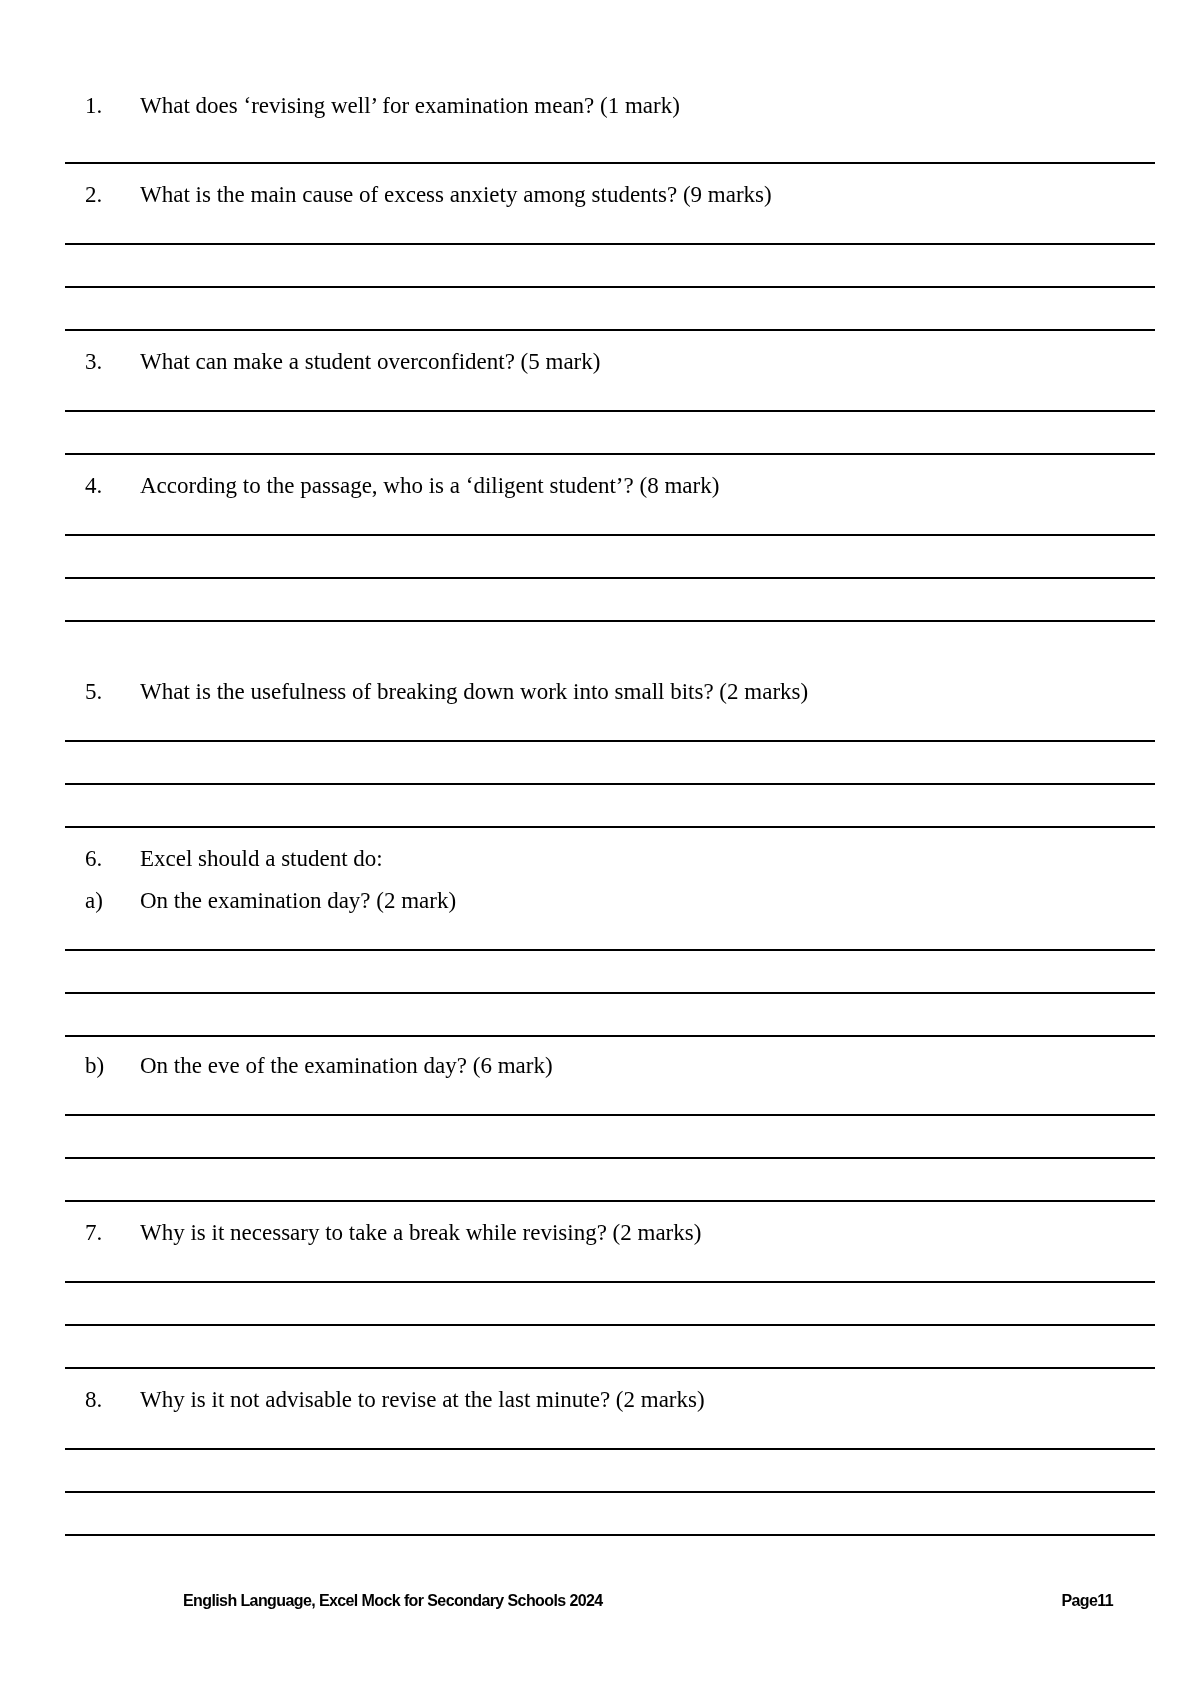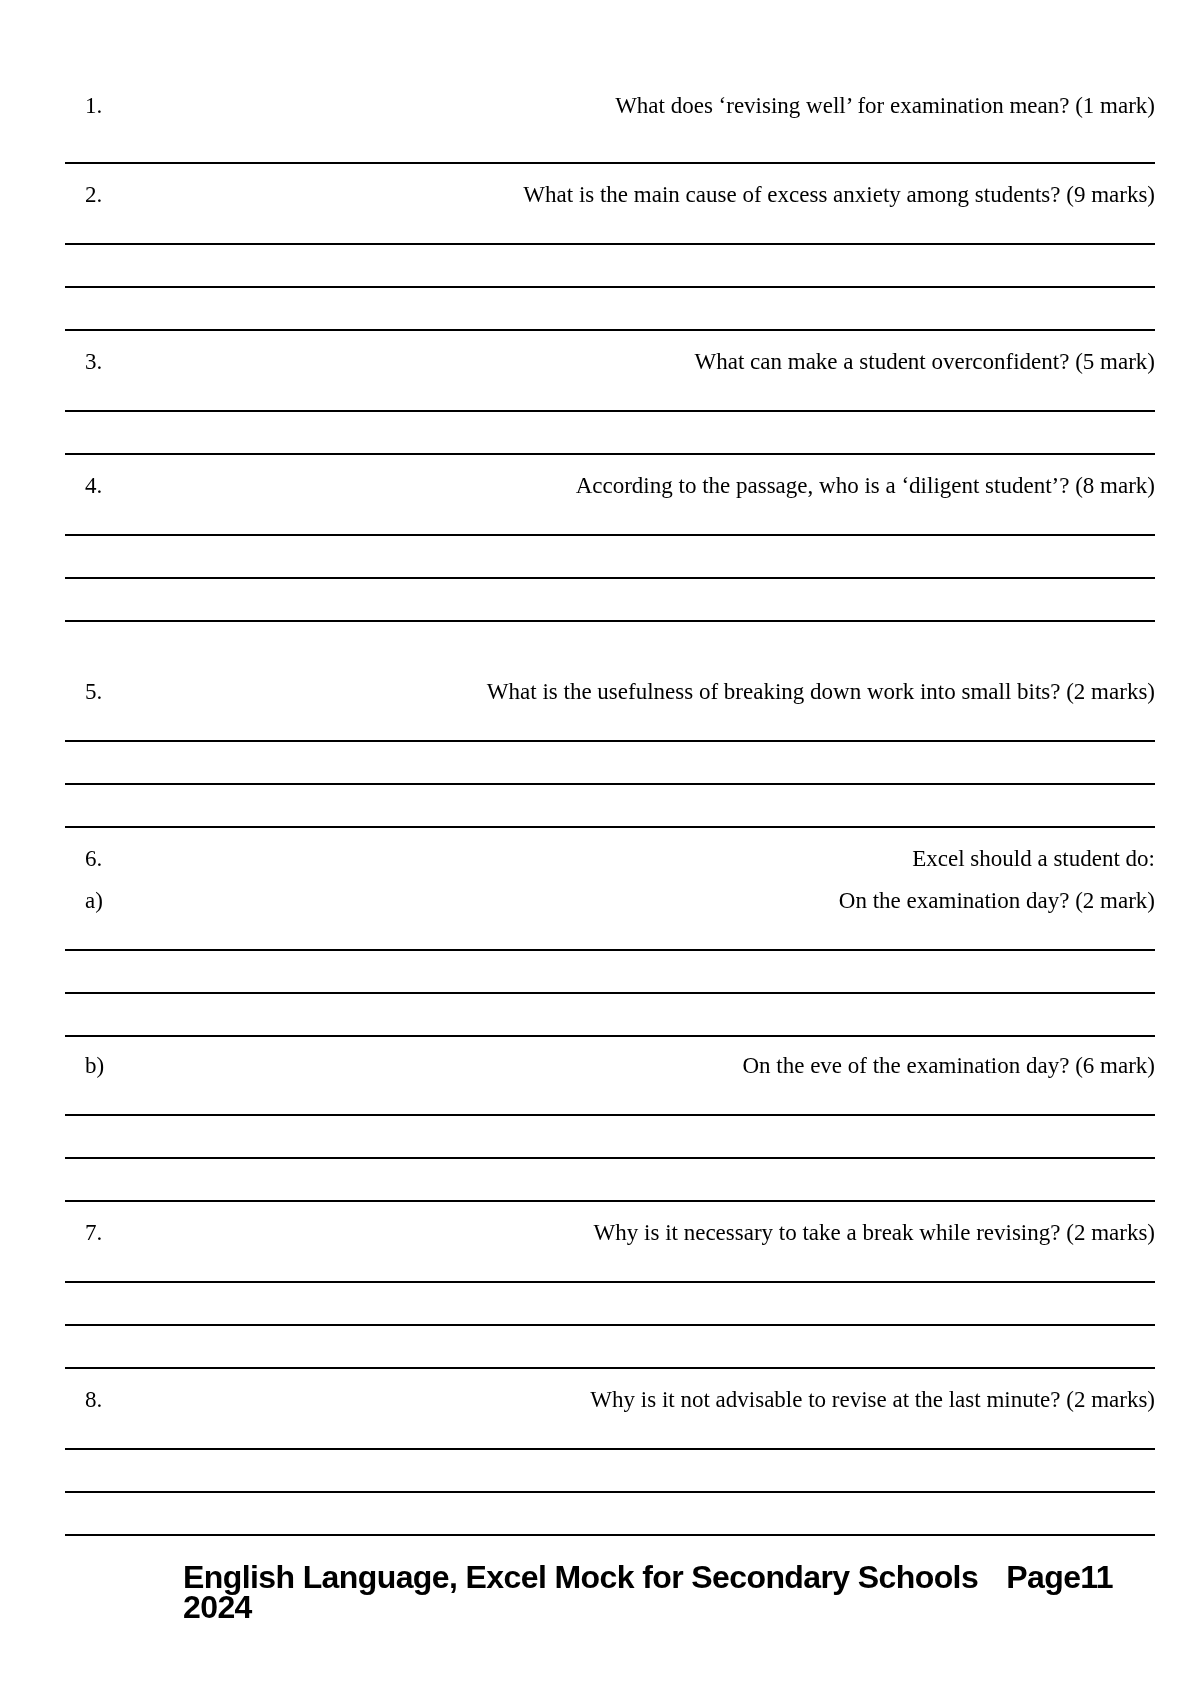--- a/index.html
+++ b/index.html
@@ -24,46 +24,45 @@
     line-height: 30px;
     height: 30px;
   }
   .q-num {
     width: 55px;
     padding-left: 20px;
     flex: 0 0 auto;
   }
   .q-text {
     flex: 1 1 auto;
-    text-align: right;
   }
   .question { margin-top: 16px; }
   .question--first { margin-top: 0; }
   .question--bigGap { margin-top: 55px; }
   .part-a { margin-top: 12px; }
   .part-b { margin-top: 14px; }
   .answer-block { margin-top: -8px; }
   .answer-block--first { margin-top: 0; }
   .answer-line {
     height: 41px;
     border-bottom: 2px solid #000000;
   }
   .footer {
     margin-top: 26px;
     display: flex;
     justify-content: space-between;
     align-items: baseline;
     line-height: 30px;
     font-family: "Liberation Sans", "DejaVu Sans", sans-serif;
     font-weight: bold;
-    font-size: 32px;
+    font-size: 16px;
     letter-spacing: -0.6px;
   }
   .footer-title { margin-left: 118px; }
-  .footer-page { margin-right: 42px; }
+  .footer-page { margin-right: 42px; margin-top: 24px; }
 </style>
 </head>
 <body>
 
 <div class="page">
 
   <div class="question question--first">
     <div class="q-row">
       <span class="q-num">1.</span>
       <span class="q-text">What does ‘revising well’ for examination mean? (1 mark)</span>

